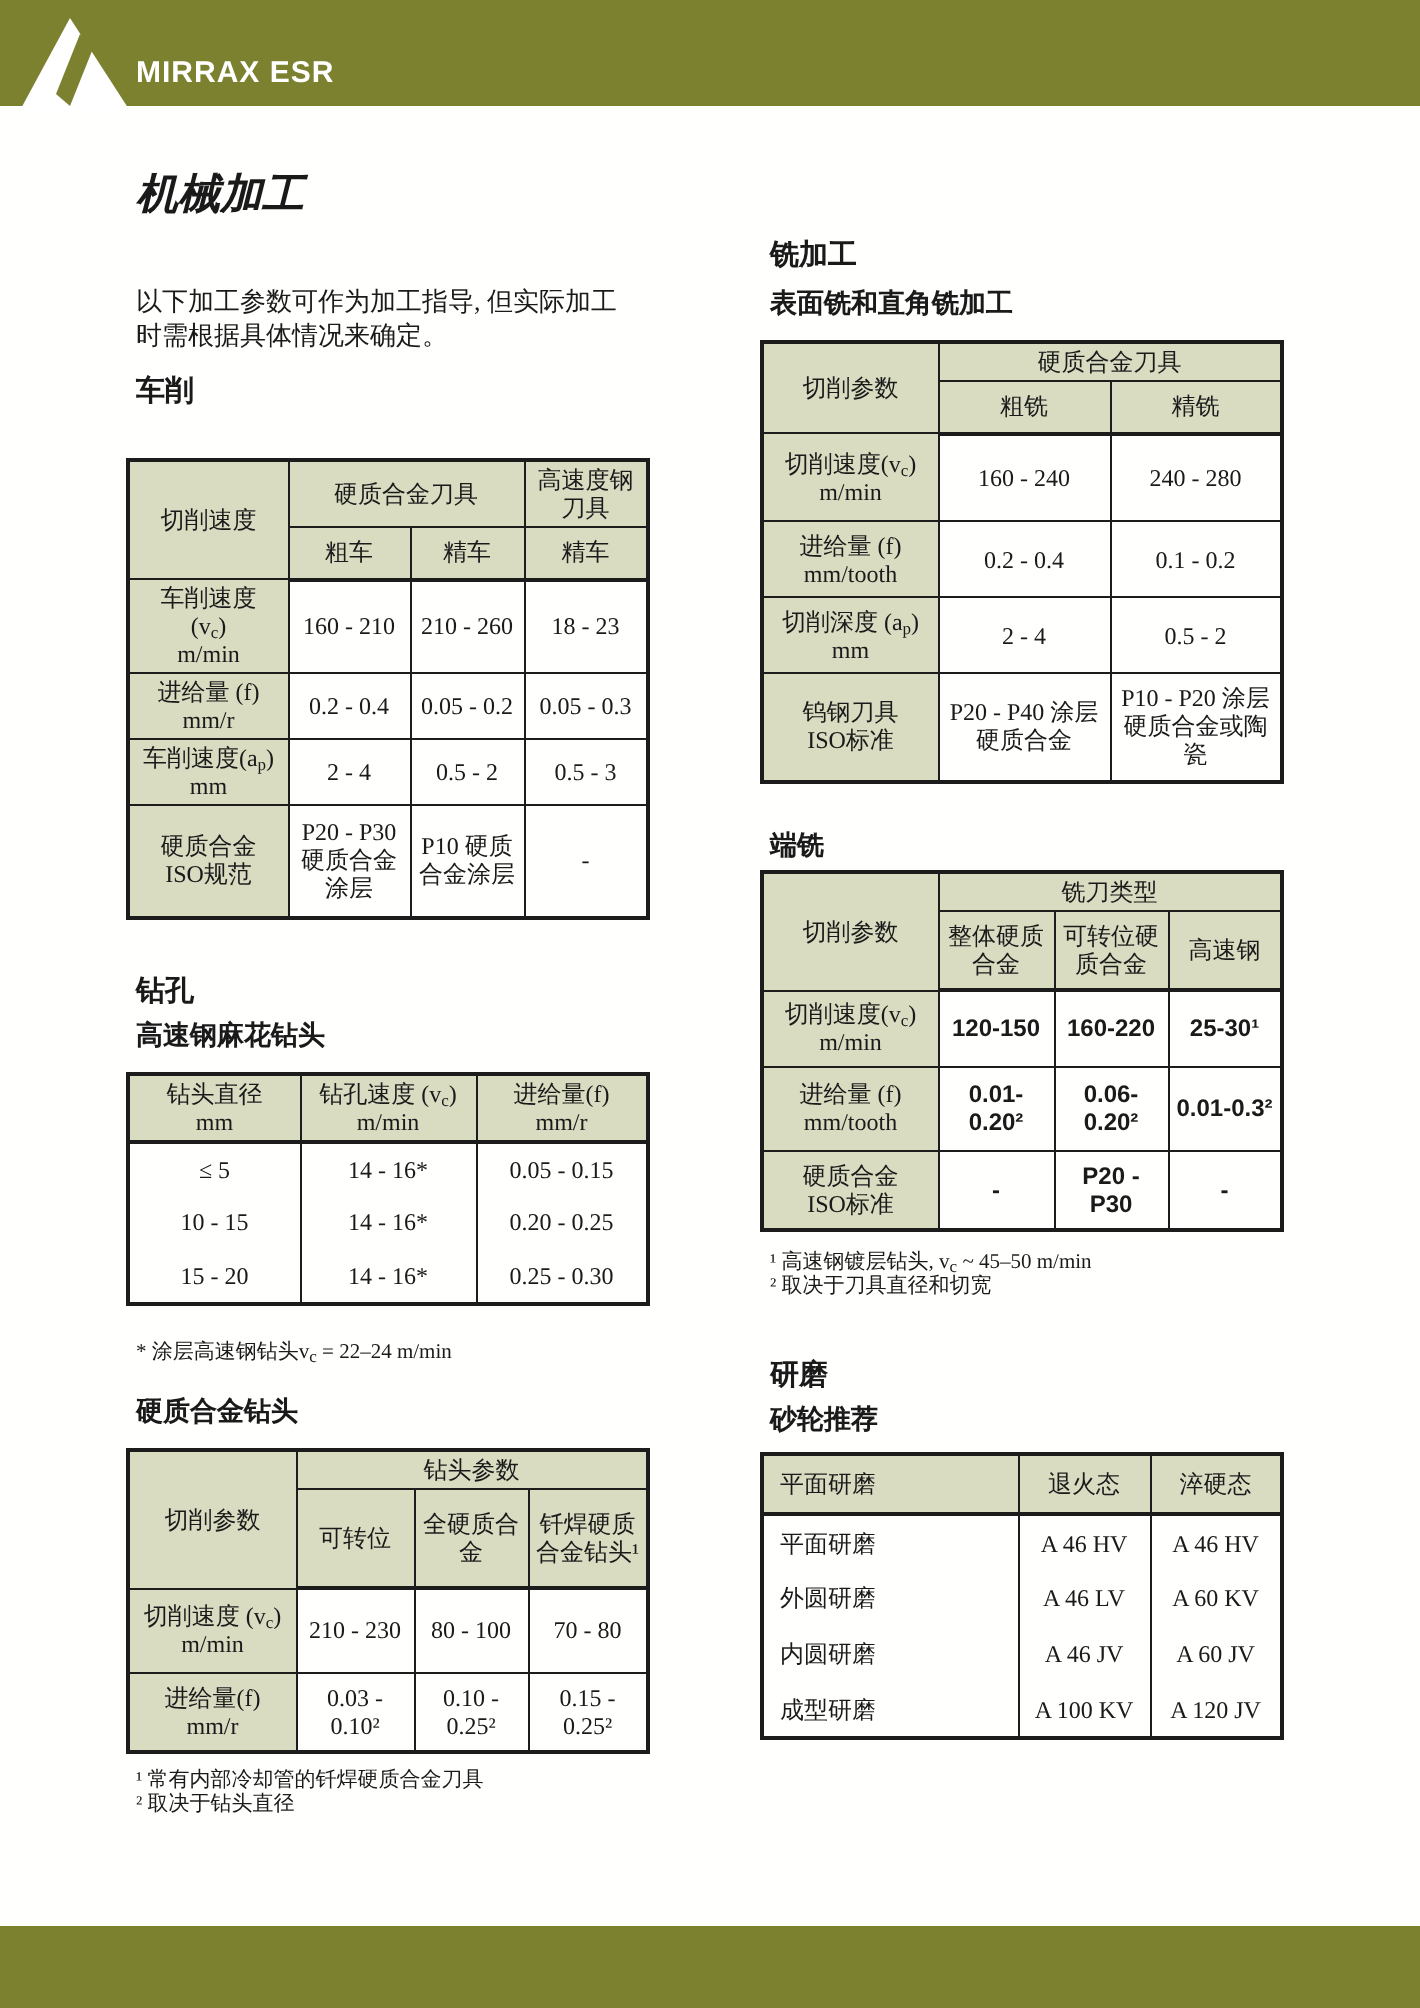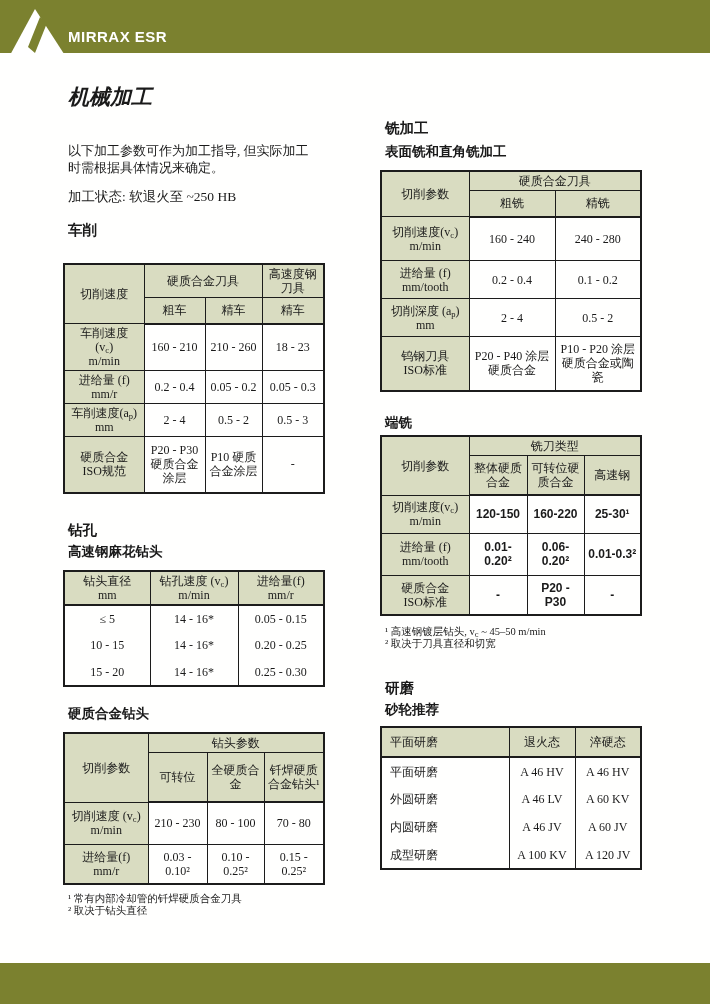--- a/index.html
+++ b/index.html
@@ -61,21 +61,20 @@
       </svg>
     </div>
     <span class="brand">MIRRAX ESR</span>
   </div>
 
   <div class="col-left">
     <h1 class="doc-title">机械加工</h1>
 
     <p class="intro"><span>以下加工参数可作为加工指导, 但实际加工</span><br><span>时需根据具体情况来确定。</span></p>
 
-    <p class="state">加工状态: 软退火至 ~250 HB</p>
 
     <h2 class="h-sans mb24">车削</h2>
 
     <table class="mb28">
       <colgroup>
           <col style="width:80px">
           <col style="width:61px">
           <col style="width:57px">
           <col style="width:62px">
         </colgroup>
@@ -147,20 +146,21 @@
           <td>0.20 - 0.25</td>
         </tr>
         <tr>
           <td style="height:27px">15 - 20</td>
           <td>14 - 16*</td>
           <td>0.25 - 0.30</td>
         </tr>
       </tbody>
     </table>
 
+    <div class="fnote mb14">* 涂层高速钢钻头v<sub>c</sub> = 22–24 m/min</div>
 
     <div class="h-serif mb10">硬质合金钻头</div>
 
     <table class="mb8">
       <colgroup>
           <col style="width:84px">
           <col style="width:59px">
           <col style="width:57px">
           <col style="width:60px">
         </colgroup>

